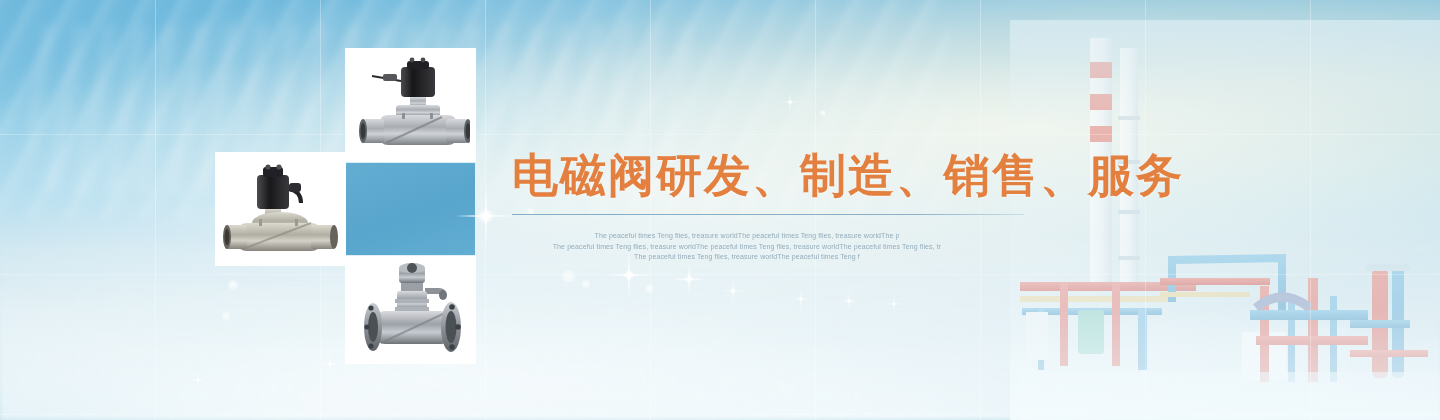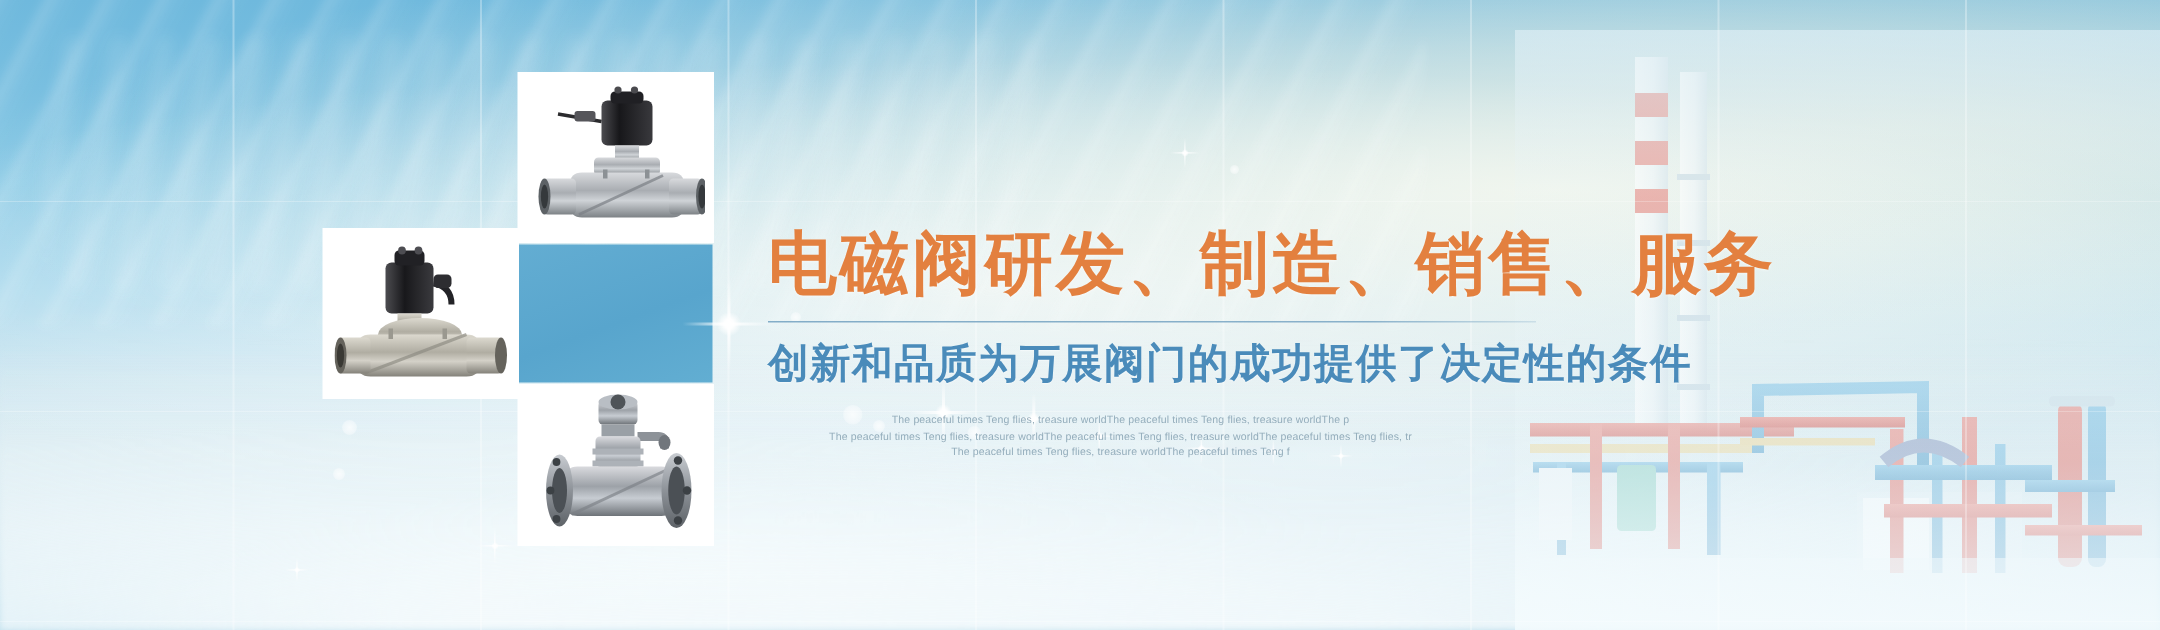--- a/index.html
+++ b/index.html
@@ -465,21 +465,20 @@
   <div class="bokeh" style="left:582px; top:280px; width:8px; height:8px;"></div>
   <div class="bokeh" style="left:645px; top:284px; width:9px; height:9px;"></div>
   <div class="bokeh" style="left:527px; top:208px; width:7px; height:7px;"></div>
   <div class="bokeh" style="left:820px; top:110px; width:6px; height:6px;"></div>
   <div class="bokeh" style="left:228px; top:280px; width:10px; height:10px;"></div>
   <div class="bokeh" style="left:222px; top:312px; width:8px; height:8px;"></div>
 
   <div class="copy">
     <div class="headline">电磁阀研发、制造、销售、服务</div>
     <div class="rule"></div>
-    <div class="subhead">创新和品质为万展阀门的成功提供了决定性的条件</div>
     <div class="blurb">
       <div class="l1">The peaceful times Teng flies, treasure worldThe peaceful times Teng flies, treasure worldThe p</div>
       <div class="l2">The peaceful times Teng flies, treasure worldThe peaceful times Teng flies, treasure worldThe peaceful times Teng flies, tr</div>
       <div class="l3">The peaceful times Teng flies, treasure worldThe peaceful times Teng f</div>
     </div>
   </div>
 
 </div>
 
 </body></html>

